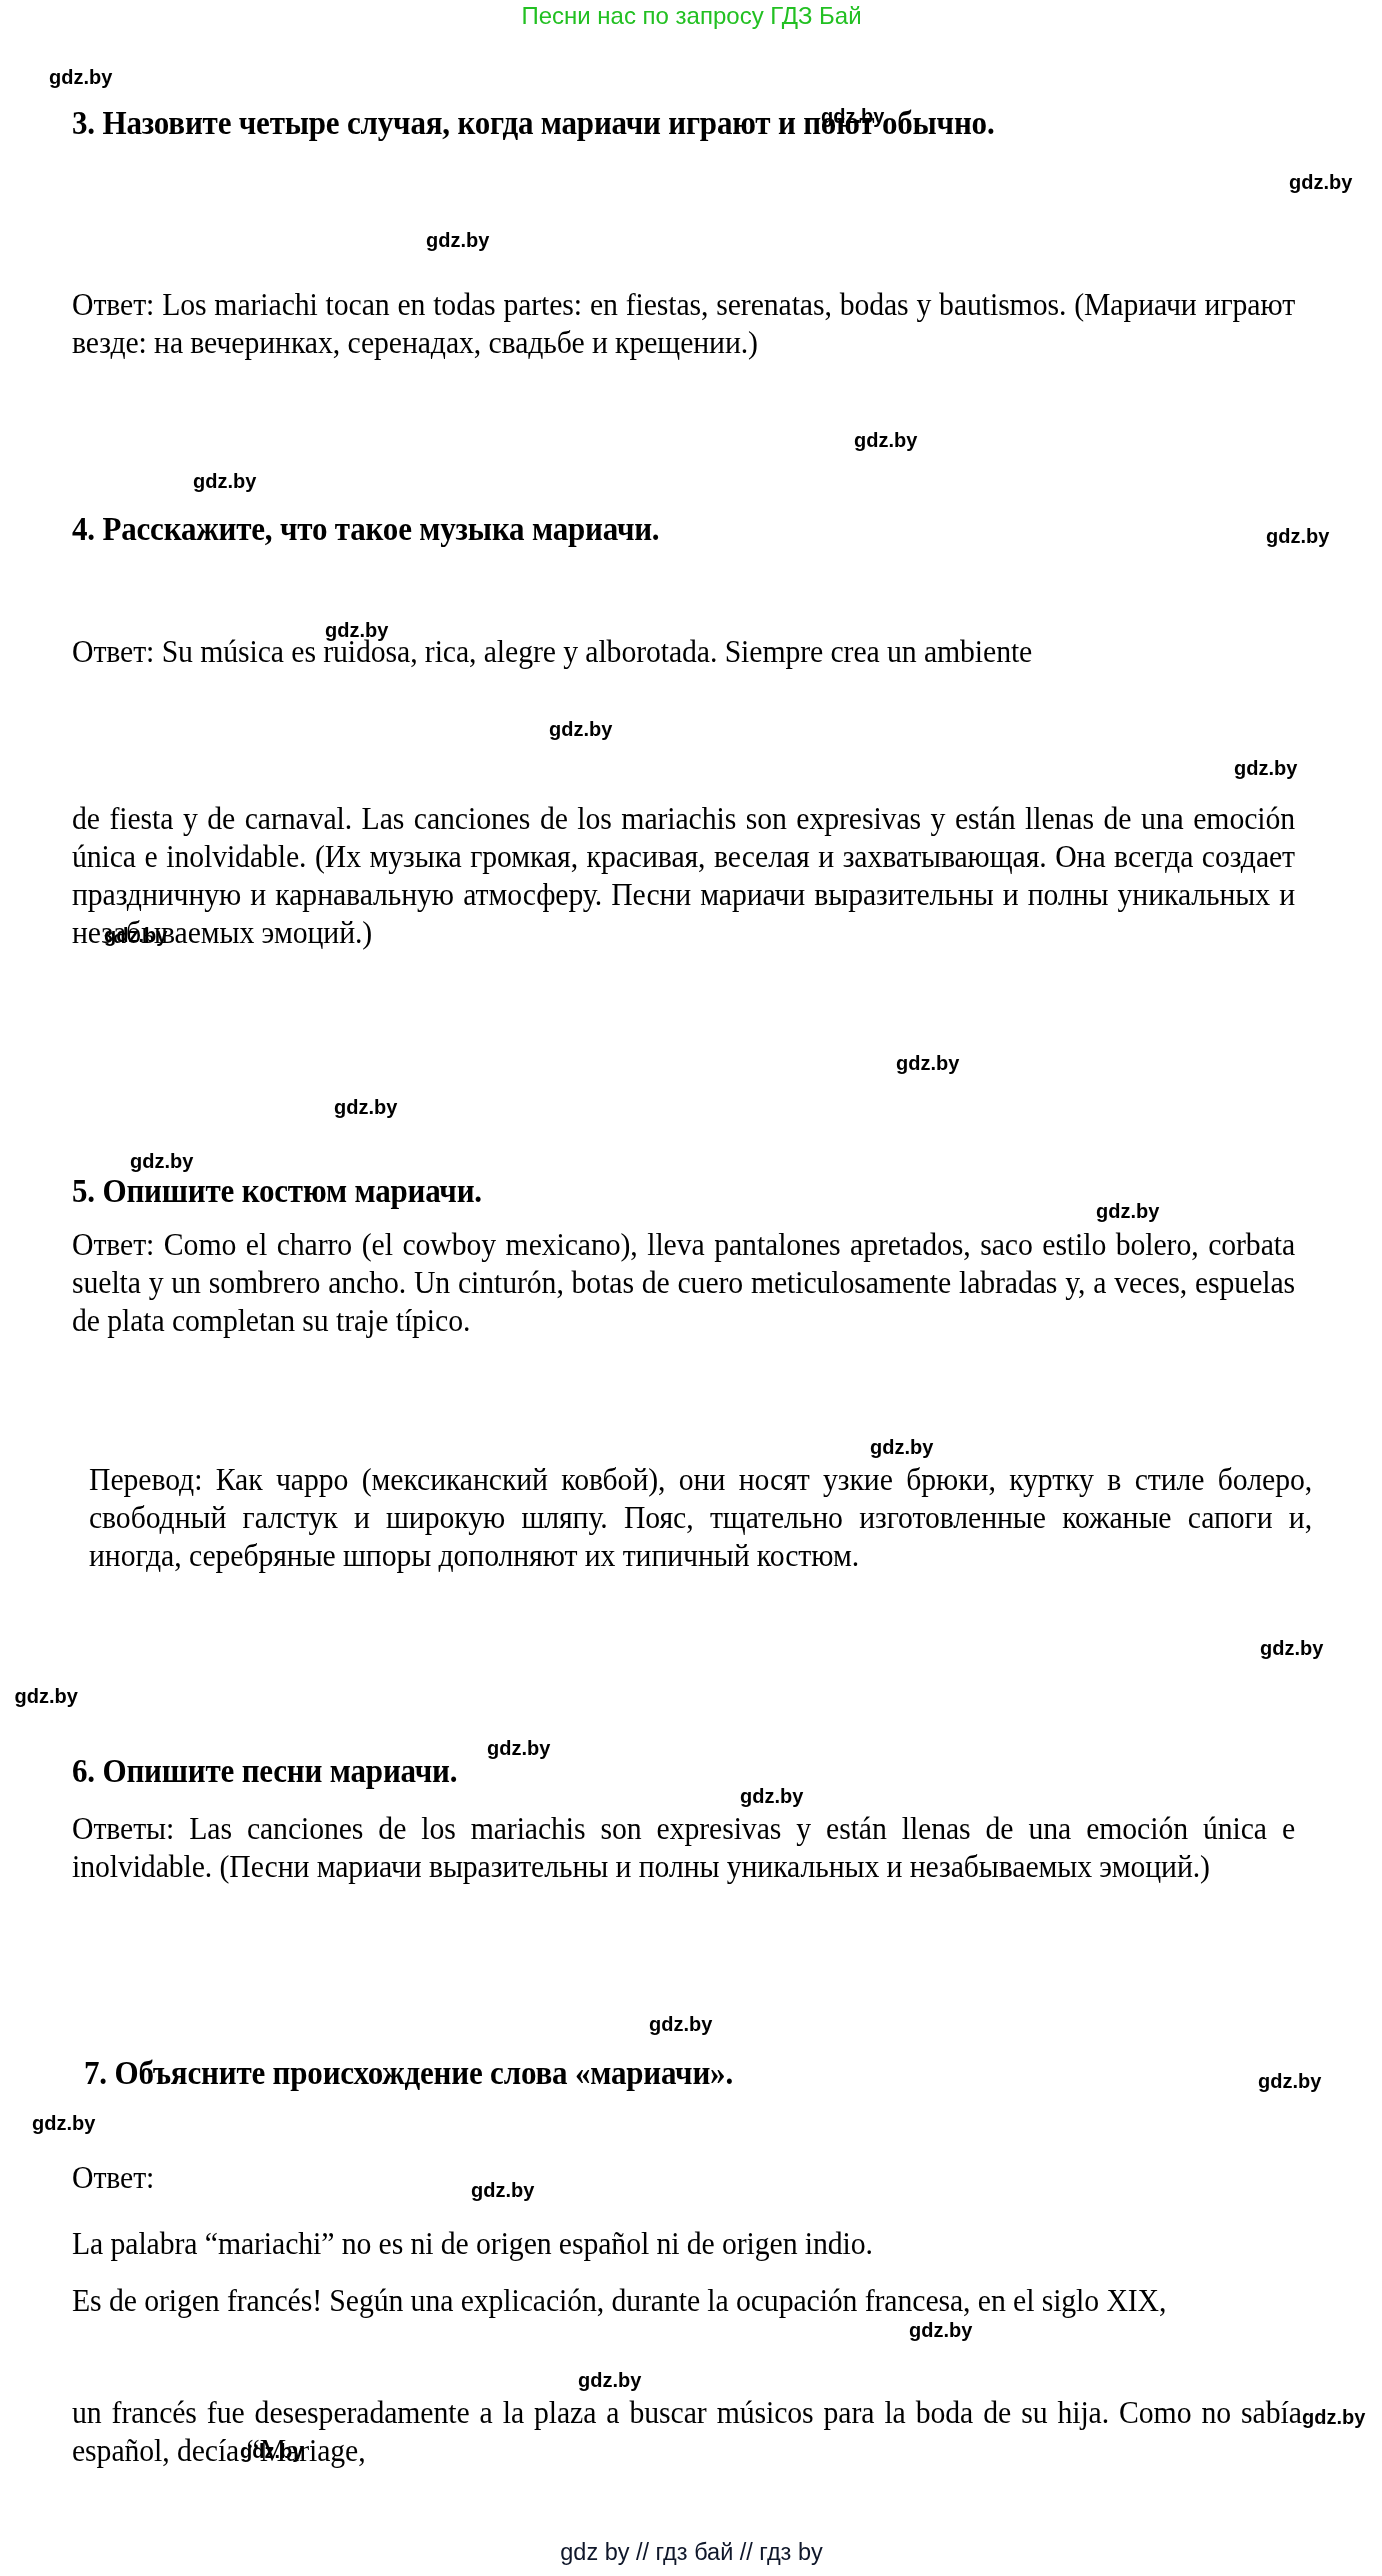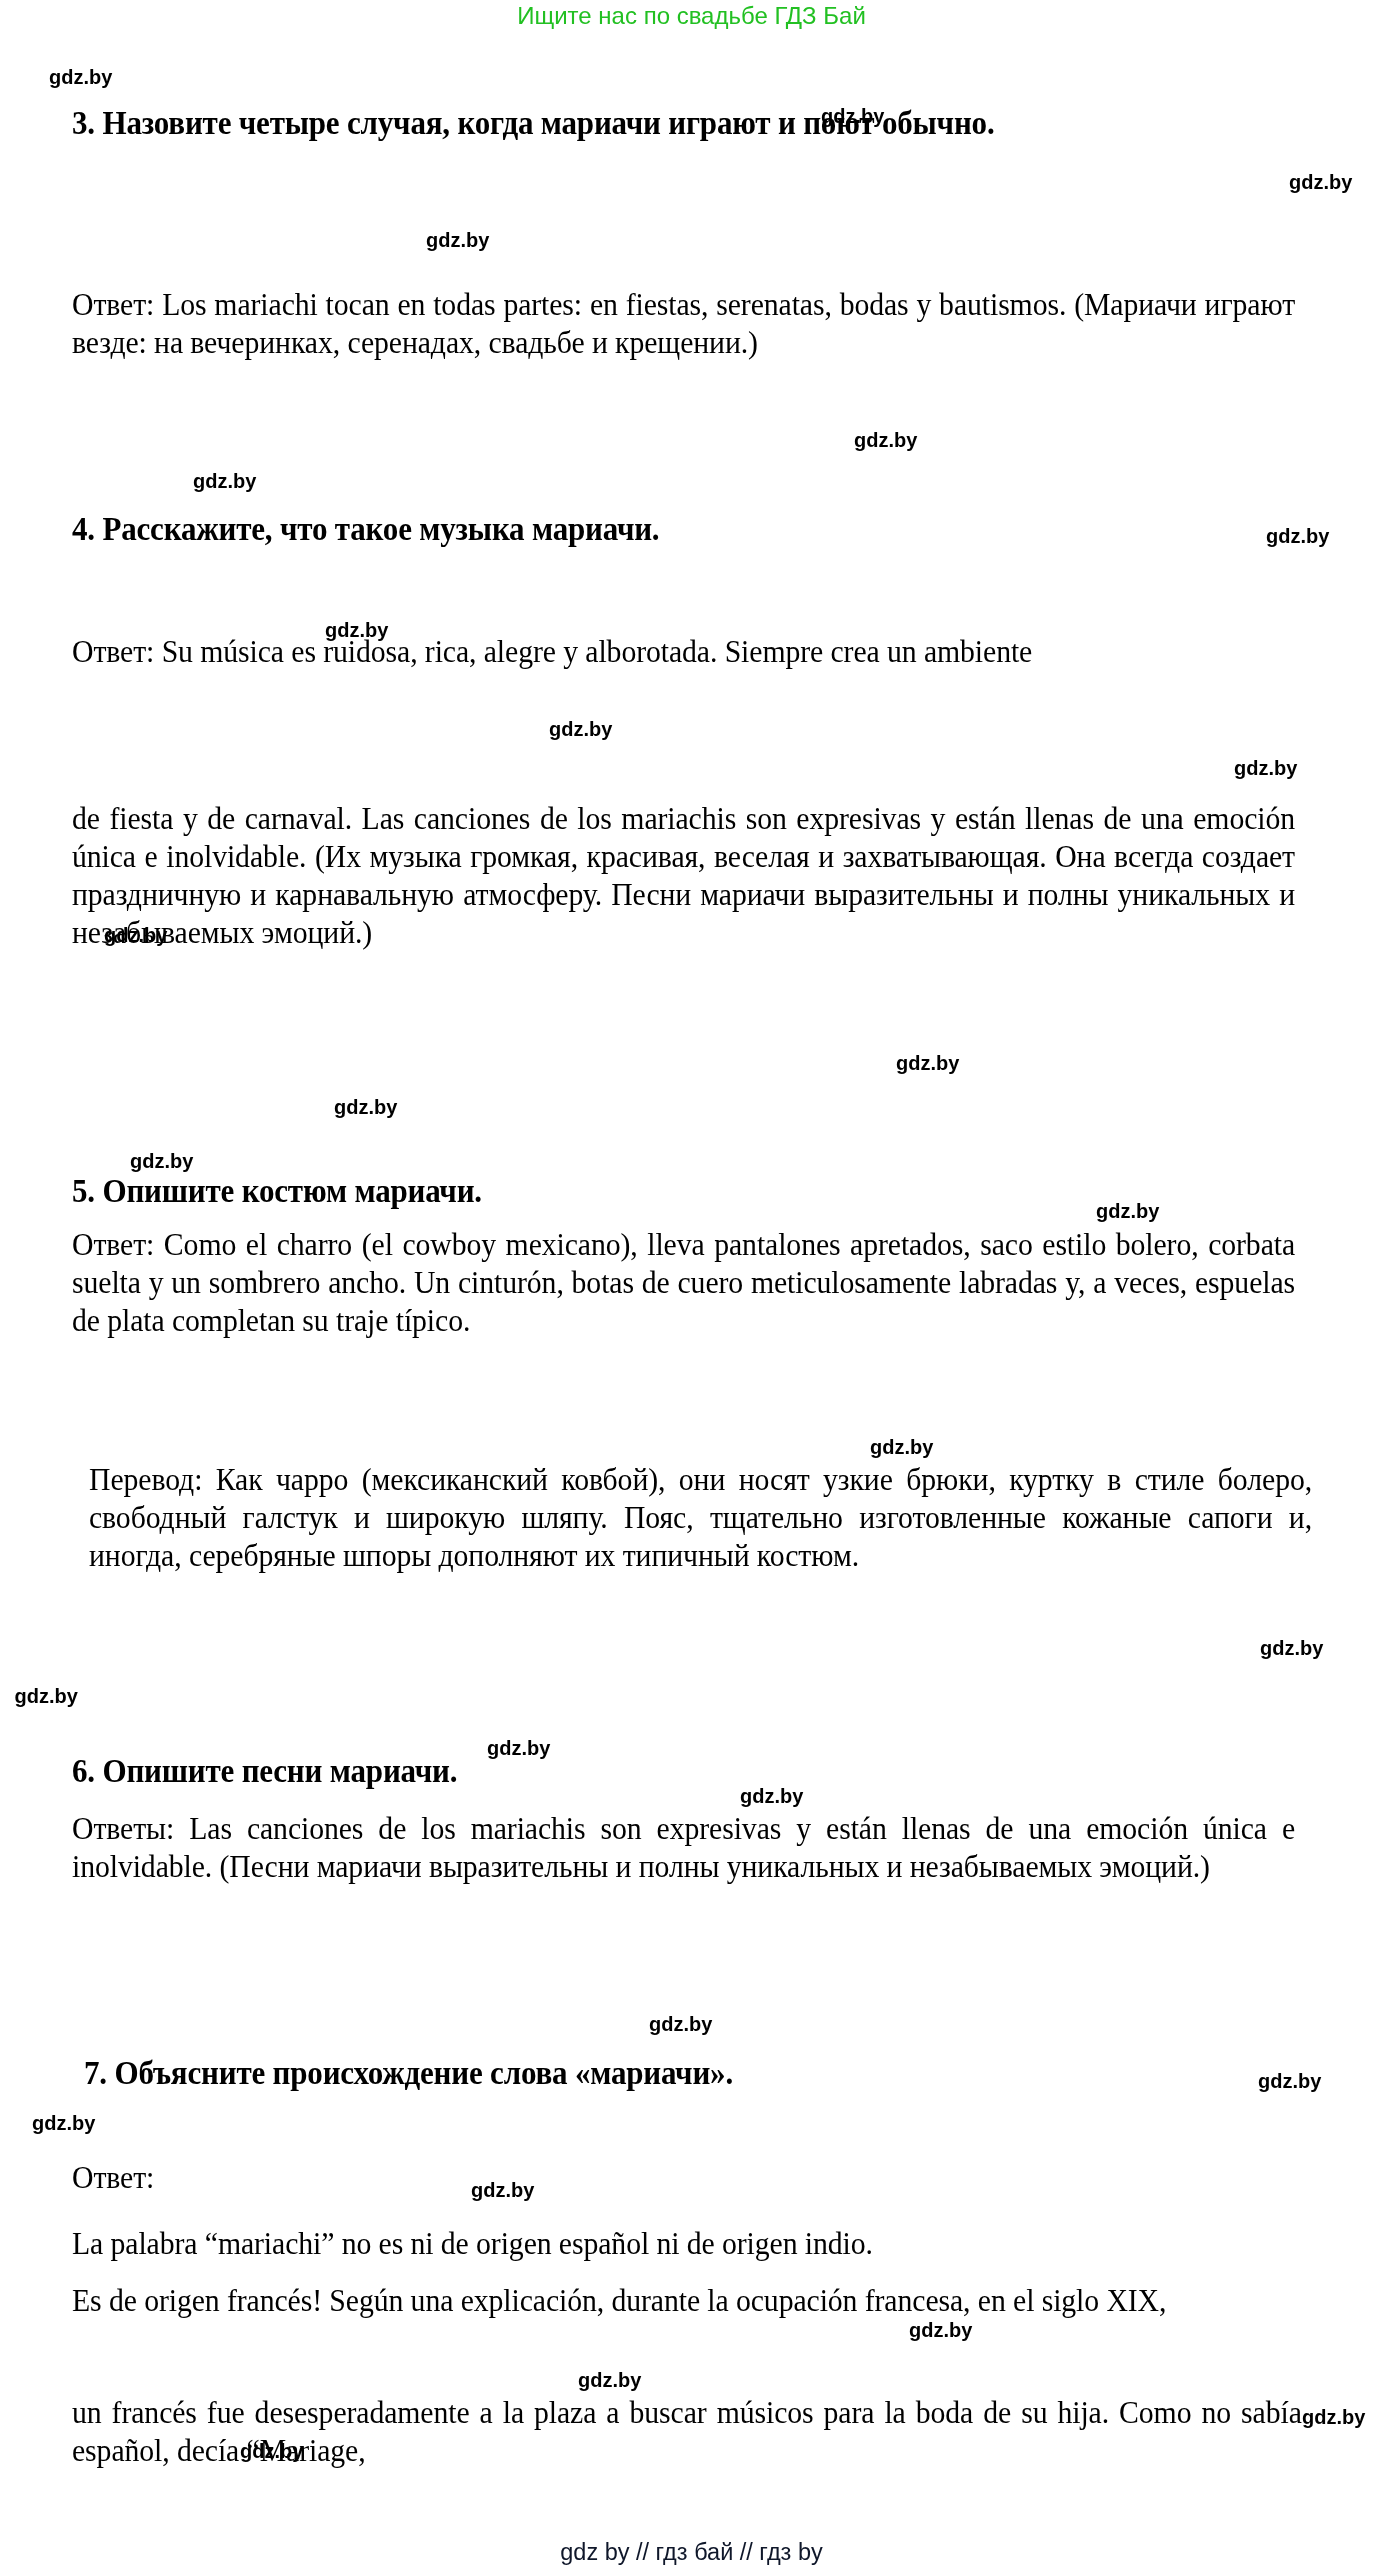--- a/index.html
+++ b/index.html
@@ -96,21 +96,21 @@
     white-space: nowrap;
     opacity: 1;
     line-height: 1;
   }
 </style>
 </head>
 <body>
 
 <div id="page">
 
-  <div class="promo-banner" style="color: rgb(34, 192, 34);">Ищите нас по свадьбе ГДЗ Бай</div>
+  <div class="promo-banner" style="color: rgb(34, 192, 34);">Песни нас по запросу ГДЗ Бай</div>
 
   <div class="content">
 
     <div class="blk" style="top:102px; left:0; width:1274px;">
       <p class="q-heading">3. Назовите четыре случая, когда мариачи играют и поют обычно.</p>
     </div>
 
     <div class="blk" style="top:286px; left:0; width:1274px;">
       <p class="q-body">Ответ: Los mariachi tocan en todas partes: en fiestas, serenatas, bodas y bautismos. (Мариачи играют везде: на вечеринках, серенадах, свадьбе и крещении.)</p>
     </div>

